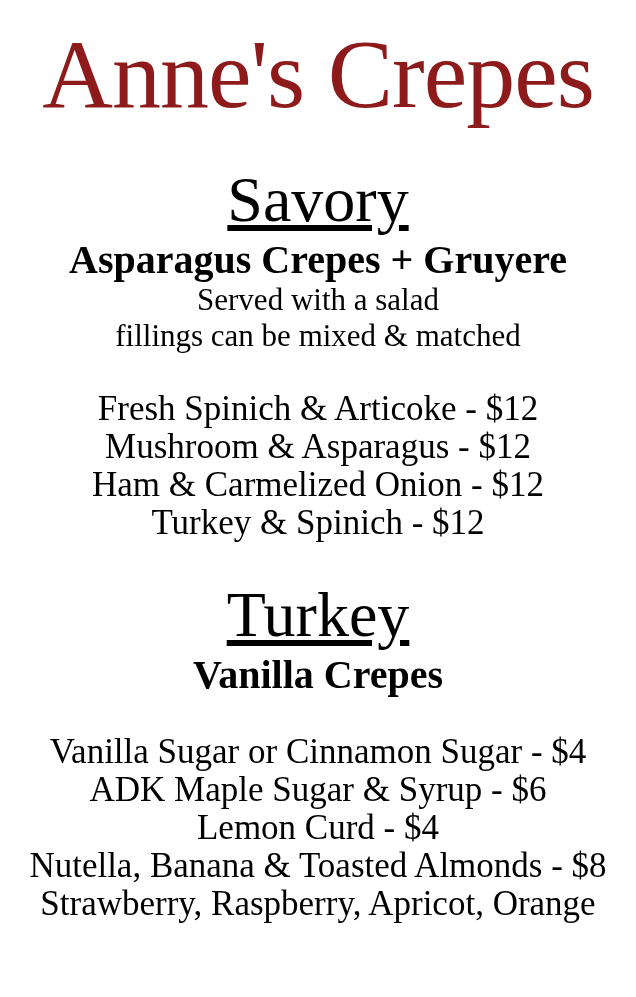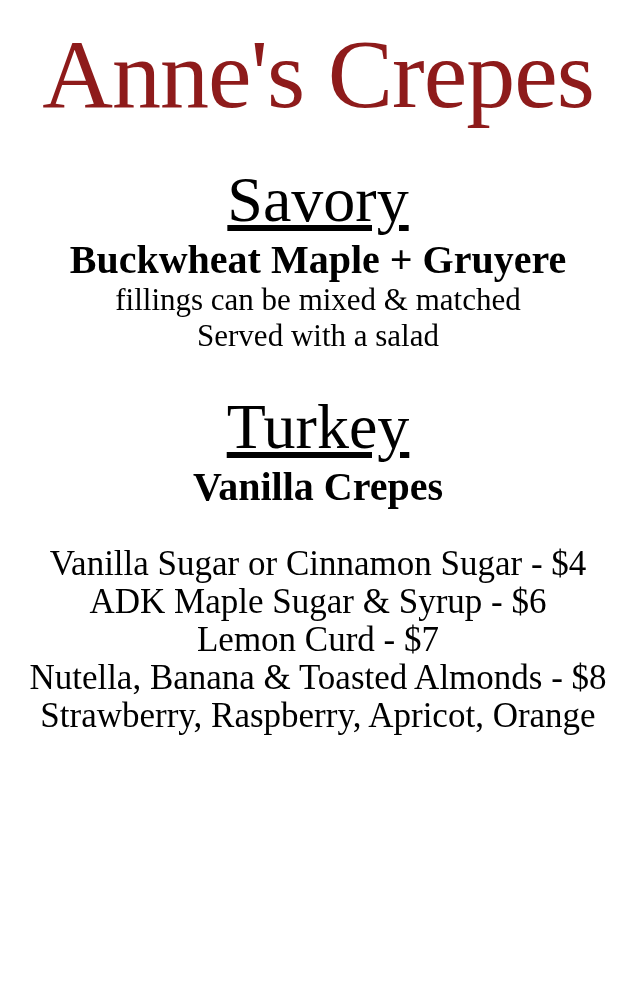--- a/index.html
+++ b/index.html
@@ -62,32 +62,38 @@
 </style>
 </head>
 <body>
 
 <div class="menu">
 
   <h1 class="title" style="color: rgb(142, 27, 27);">Anne's Crepes</h1>
 
   <section>
     <h2 class="section-heading">Savory</h2>
-    <p class="subheading">Buckwheat Maple + Gruyere</p>
+    <p class="subheading">Asparagus Crepes + Gruyere</p>
+    <p class="desc">Served with a salad</p>
     <p class="desc">fillings can be mixed &amp; matched</p>
-    <p class="desc">Served with a salad</p>
 
+    <div class="item-list">
+      <p class="item">Fresh Spinich &amp; Articoke - $12</p>
+      <p class="item">Mushroom &amp; Asparagus - $12</p>
+      <p class="item">Ham &amp; Carmelized Onion - $12</p>
+      <p class="item">Turkey &amp; Spinich - $12</p>
+    </div>
   </section>
 
   <section>
     <h2 class="section-heading">Turkey</h2>
     <p class="subheading">Vanilla Crepes</p>
 
     <div class="item-list">
       <p class="item">Vanilla Sugar or Cinnamon Sugar - $4</p>
       <p class="item">ADK Maple Sugar &amp; Syrup - $6</p>
-      <p class="item">Lemon Curd - $7</p>
+      <p class="item">Lemon Curd - $4</p>
       <p class="item">Nutella, Banana &amp; Toasted Almonds - $8</p>
       <p class="item">Strawberry, Raspberry, Apricot, Orange</p>
     </div>
   </section>
 
 </div>
 
 </body></html>

